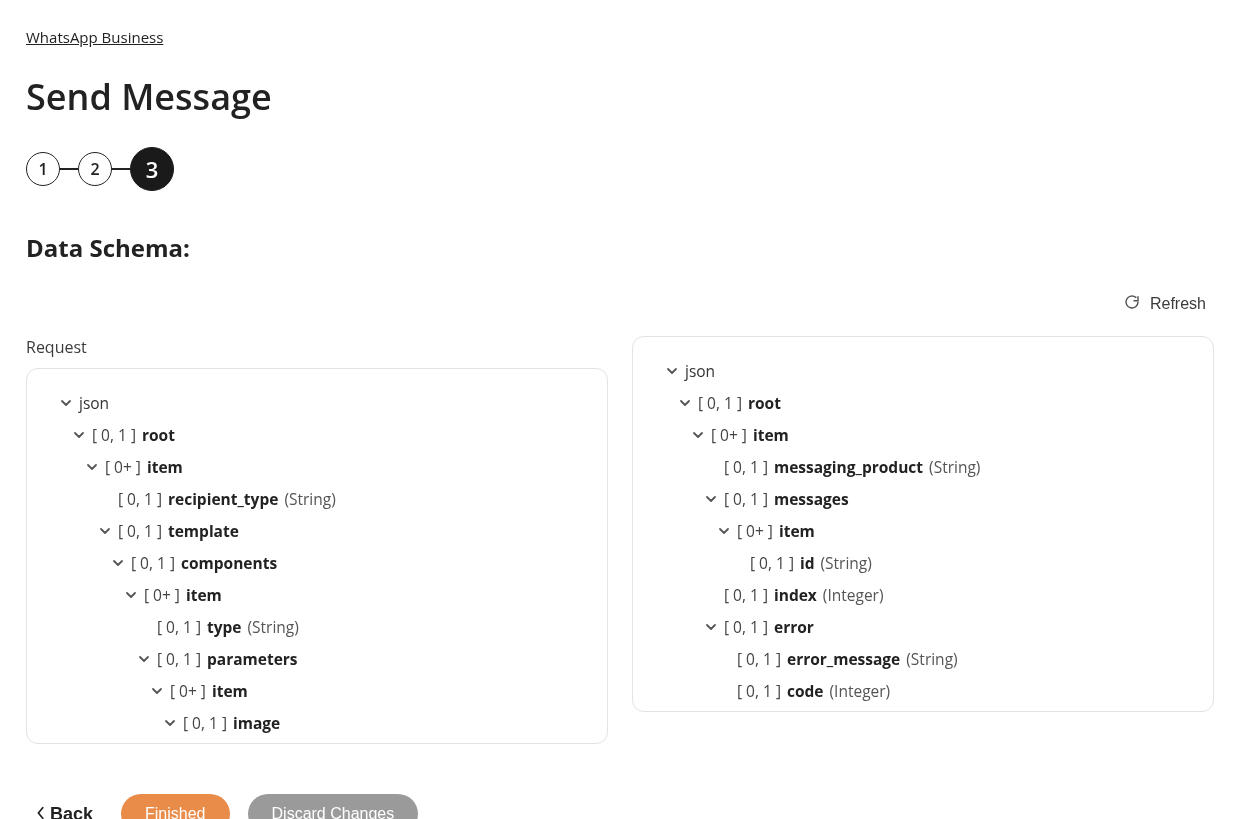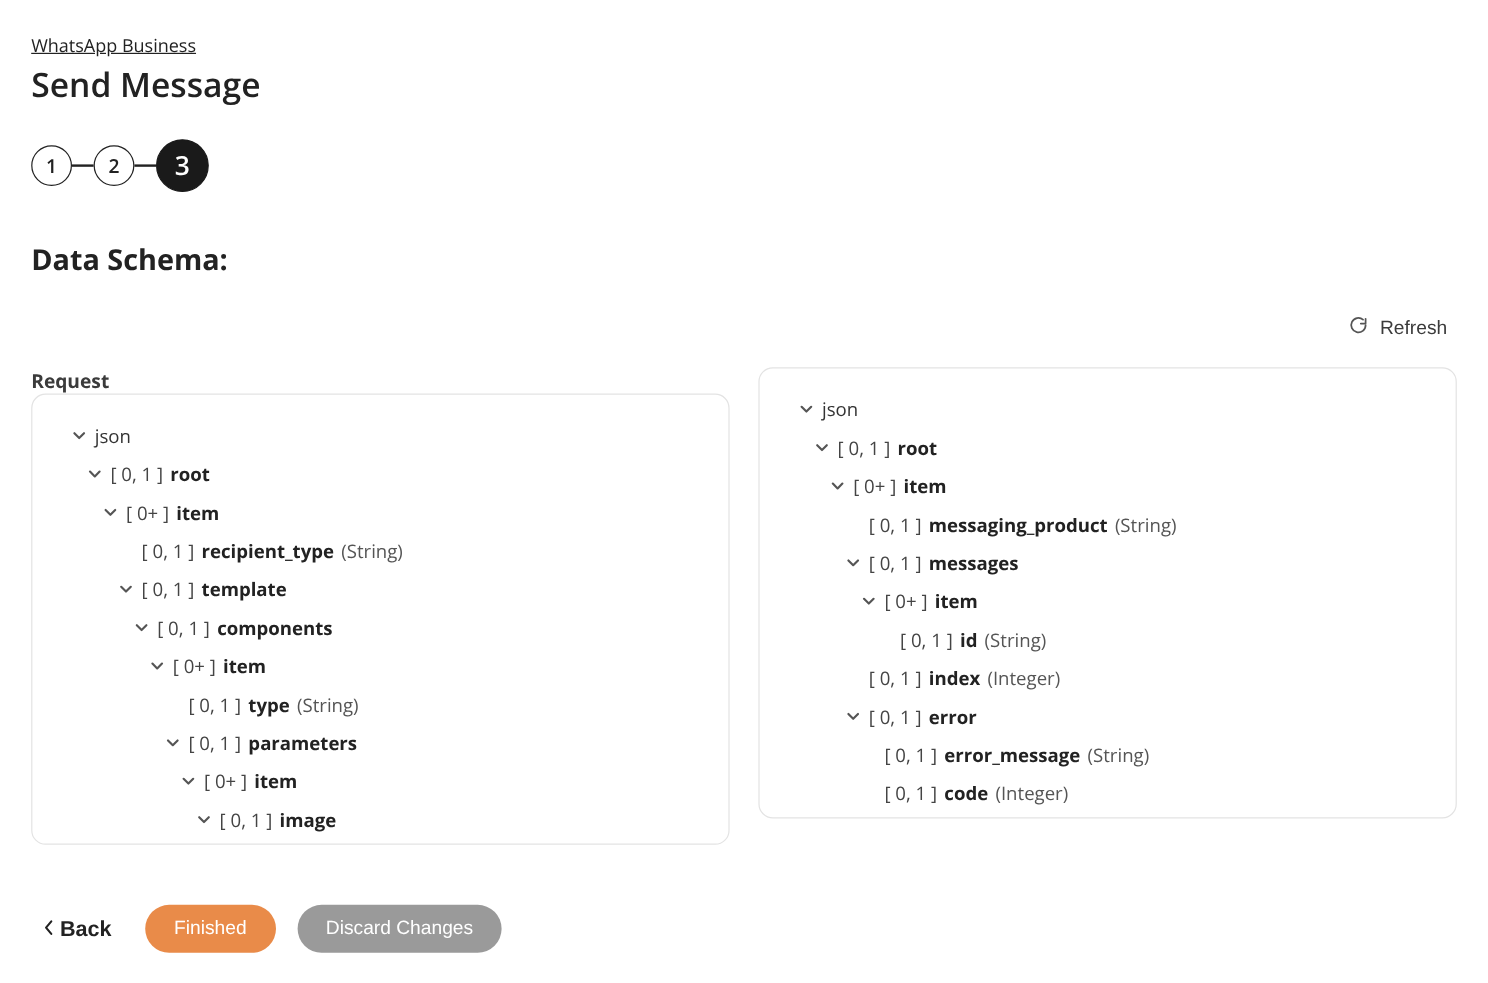--- a/index.html
+++ b/index.html
@@ -10,23 +10,23 @@
     color: #333;
     background: #fff;
     width: 1240px;
   }
   .breadcrumb-link {
     color: #222;
     text-decoration: underline;
     font-size: 15px;
   }
   .page-title {
-    font-size: 28px;
+    font-size: 36px;
     font-weight: 600;
-    margin: 4px 0 26px 0;
+    margin: 24px 0 26px 0;
     color: #222;
   }
   .stepper {
     display: flex;
     align-items: center;
     margin-bottom: 40px;
   }
   .step {
     width: 34px;
     height: 34px;
@@ -82,21 +82,21 @@
     display: flex;
     gap: 24px;
   }
   .panel-col {
     flex: 1;
     min-width: 0;
   }
   .panel-label {
     font-size: 16px;
     color: #3b3b3b;
-    font-weight: bold;
+    margin-bottom: 10px;
   }
   .panel {
     border: 1px solid #e3e3e3;
     border-radius: 12px;
     height: 376px;
     overflow: hidden;
     padding: 18px 16px;
   }
   .tree-row {
     display: flex;

